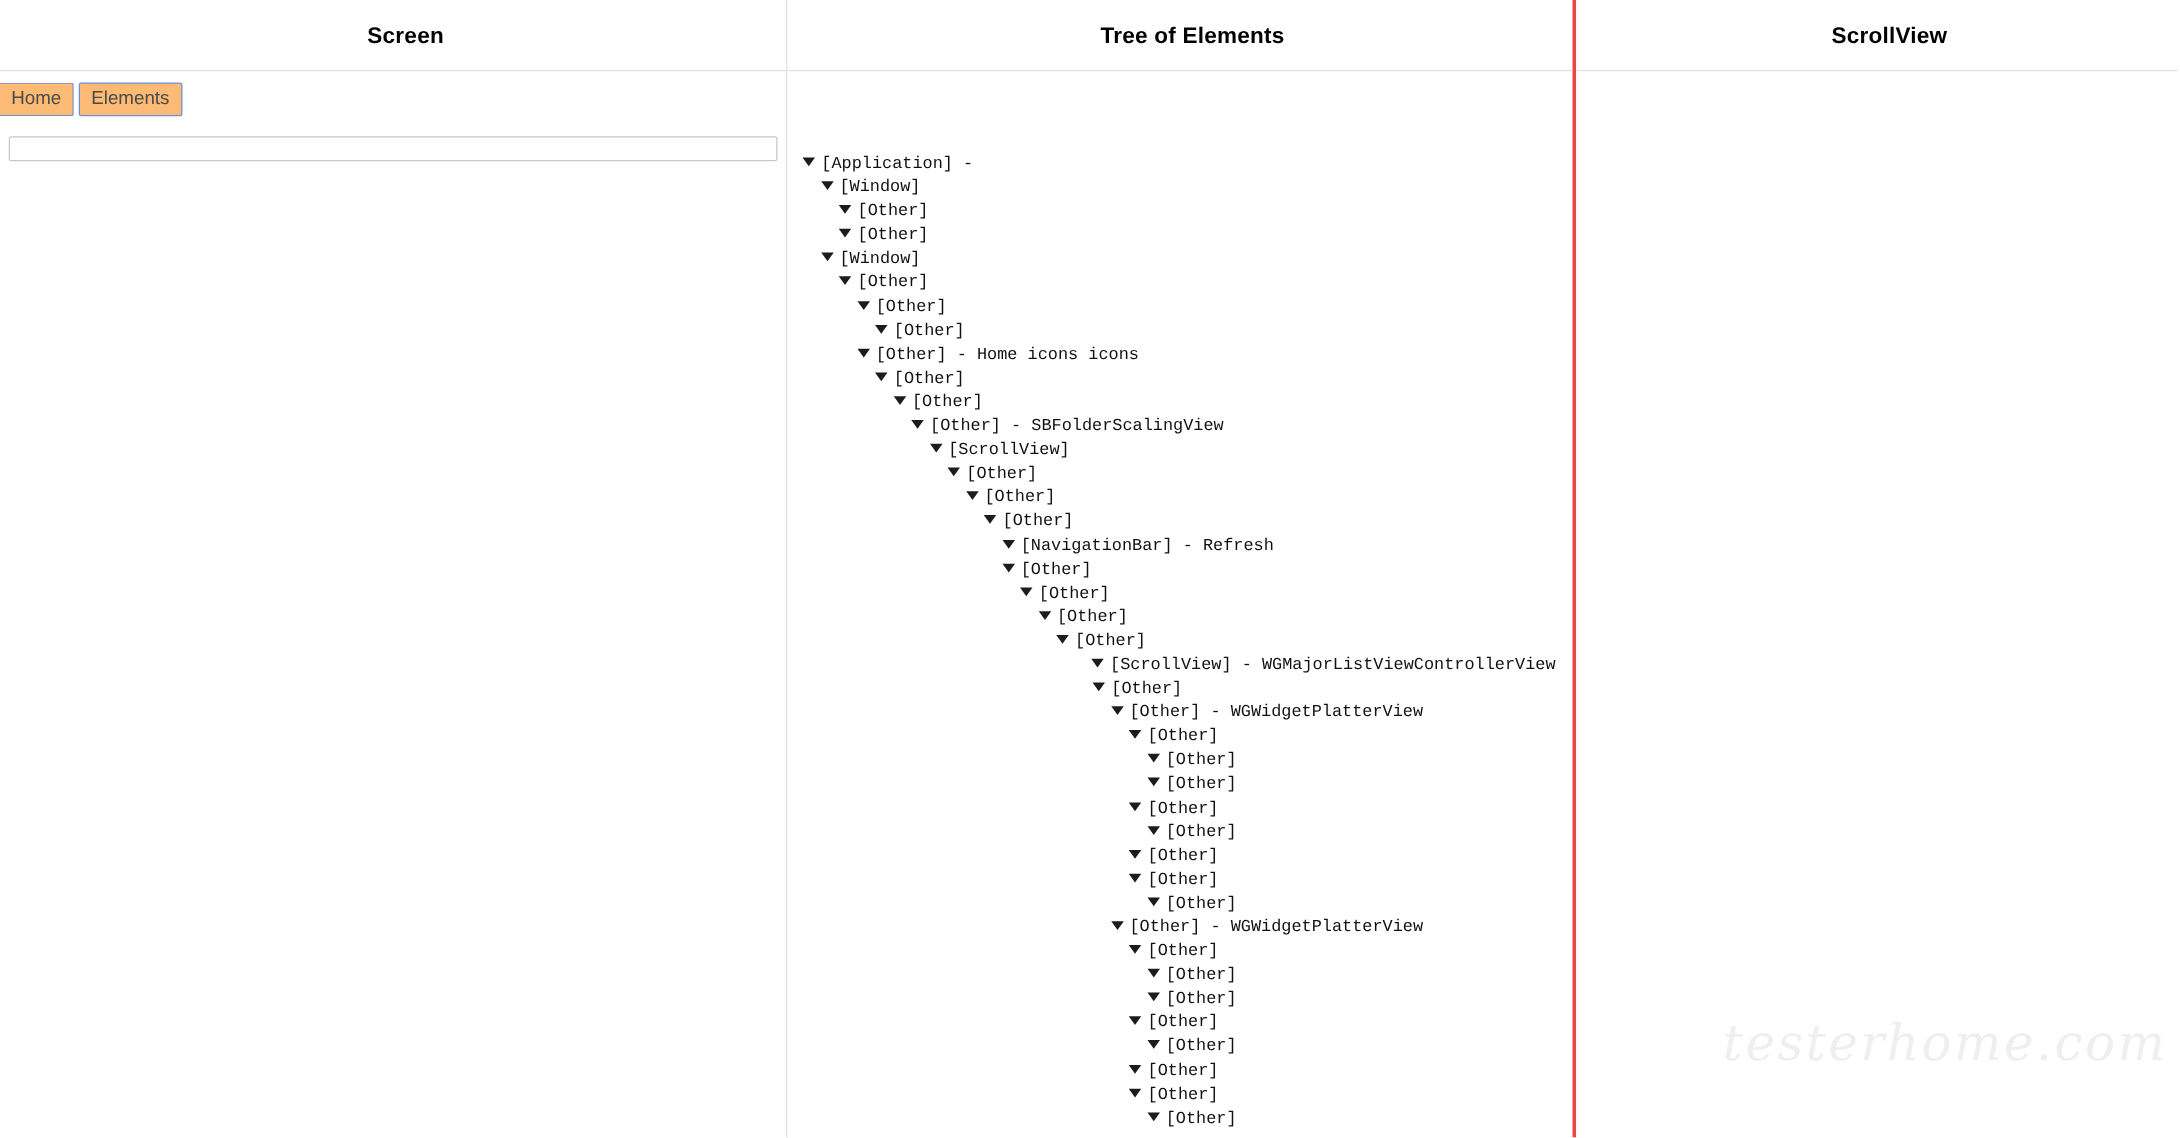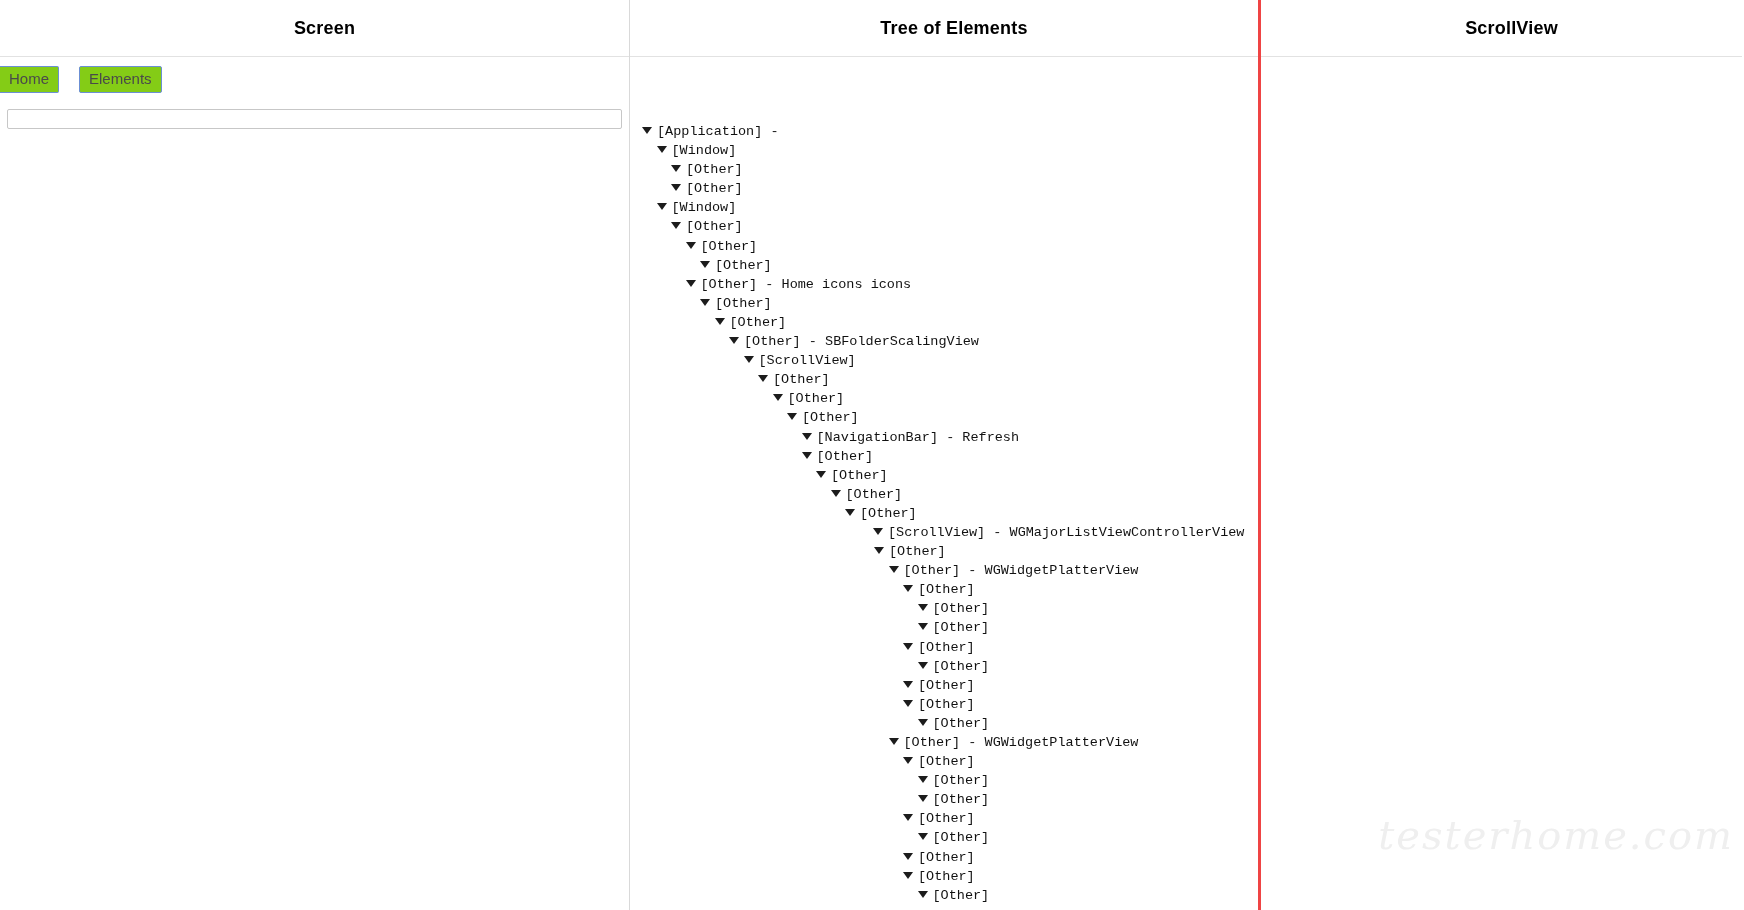--- a/index.html
+++ b/index.html
@@ -48,27 +48,27 @@
   .toolbar {
     display: flex;
     align-items: center;
     padding: 6px 0 0 0;
     height: 38px;
   }
   .btn {
     font-family: "Liberation Sans", sans-serif;
     font-size: 15px;
     color: #4a4a4a;
-    background: #84cc16;
+    background: #fdba74;
     border: 1px solid #6b8fd4;
     border-radius: 2px;
     padding: 4px 9px 5px 9px;
     line-height: 16px;
     cursor: pointer;
-    margin-right: 20px;
+    margin-right: 4px;
     white-space: nowrap;
   }
   .btn.first { margin-left: 0px; border-left: none; border-radius: 0 2px 2px 0; }
 
   .url-bar-wrap {
     padding: 14px 12px 0 7px;
   }
   .url-bar {
     width: 615px;
     height: 20px;

